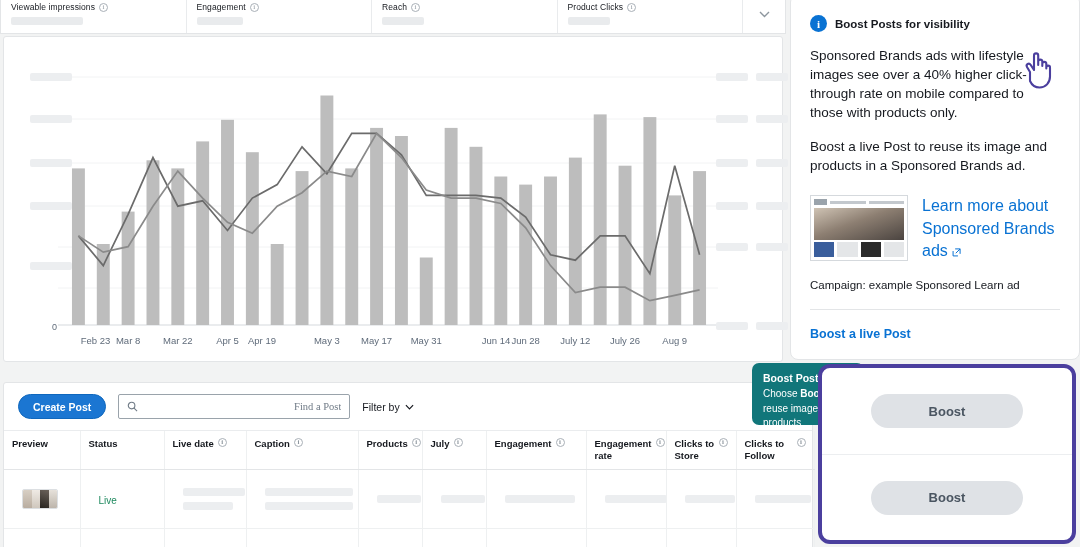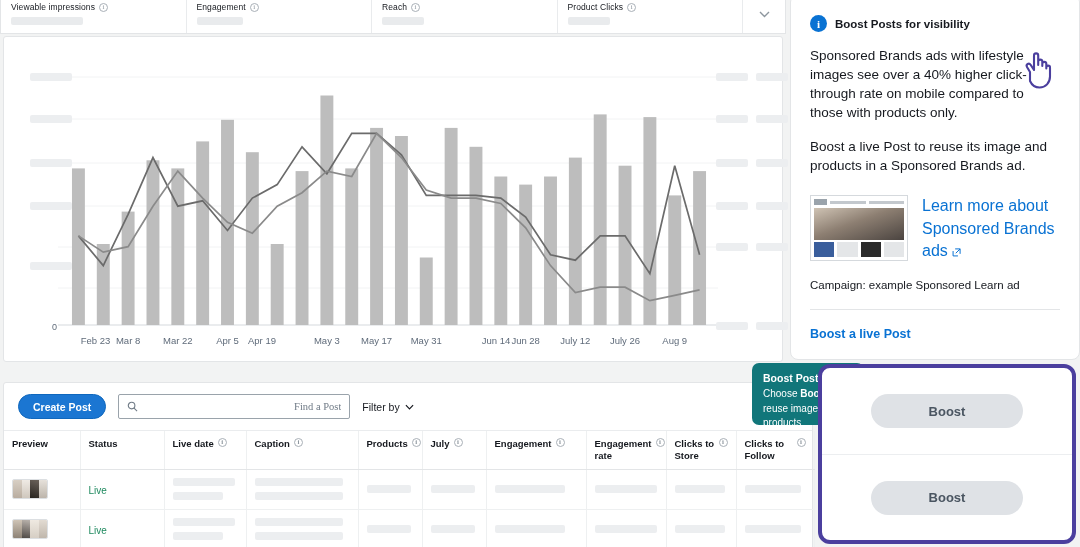--- a/index.html
+++ b/index.html
@@ -98,21 +98,21 @@
 
   #posts-table { width: 100%; border-collapse: collapse; table-layout: fixed; }
   #posts-table th {
     font-size: 9.5px; color: #16191f; text-align: left; font-weight: bold;
     padding: 7px 8px; vertical-align: top; height: 36px;
     border-right: 1px solid #eef0f1; border-bottom: 1px solid #e3e5e7;
   }
   #posts-table th .th-in { display: flex; align-items: flex-start; gap: 4px; }
   #posts-table th .th-txt { line-height: 1.25; }
   #posts-table td {
-    padding: 8px; border-right: 1px solid #eef0f1;
+    padding: 18px; border-right: 1px solid #eef0f1;
     border-bottom: 1px solid #eef0f1; height: 40px; vertical-align: middle;
   }
   .cell-skel { height: 8px; background: #eceef0; border-radius: 2px; }
   .cell-skel + .cell-skel { margin-top: 6px; }
   .status-live { font-size: 10px; color: #1f8a5f; }
   .thumb {
     width: 36px; height: 20px; border-radius: 2px; overflow: hidden;
     display: flex; border: 1px solid #dcdfe2;
   }
   .thumb i { display: block; height: 100%; flex: 1 1 0; }

